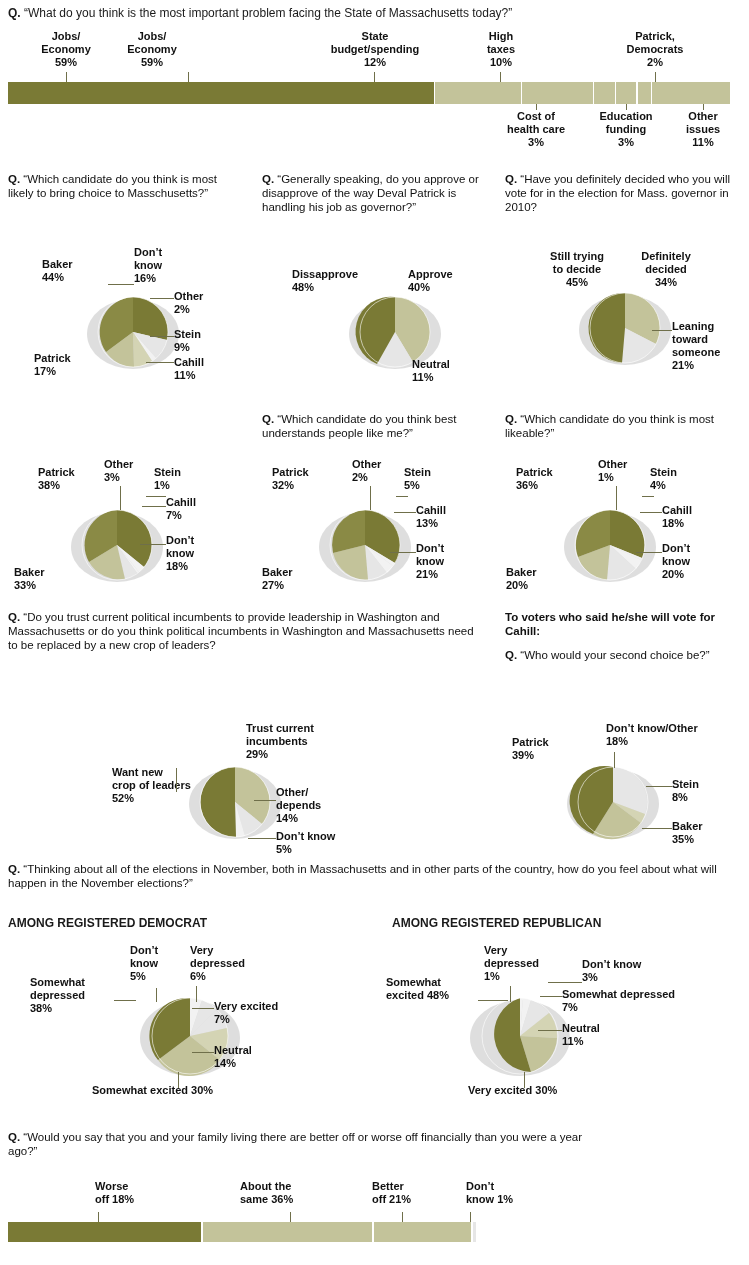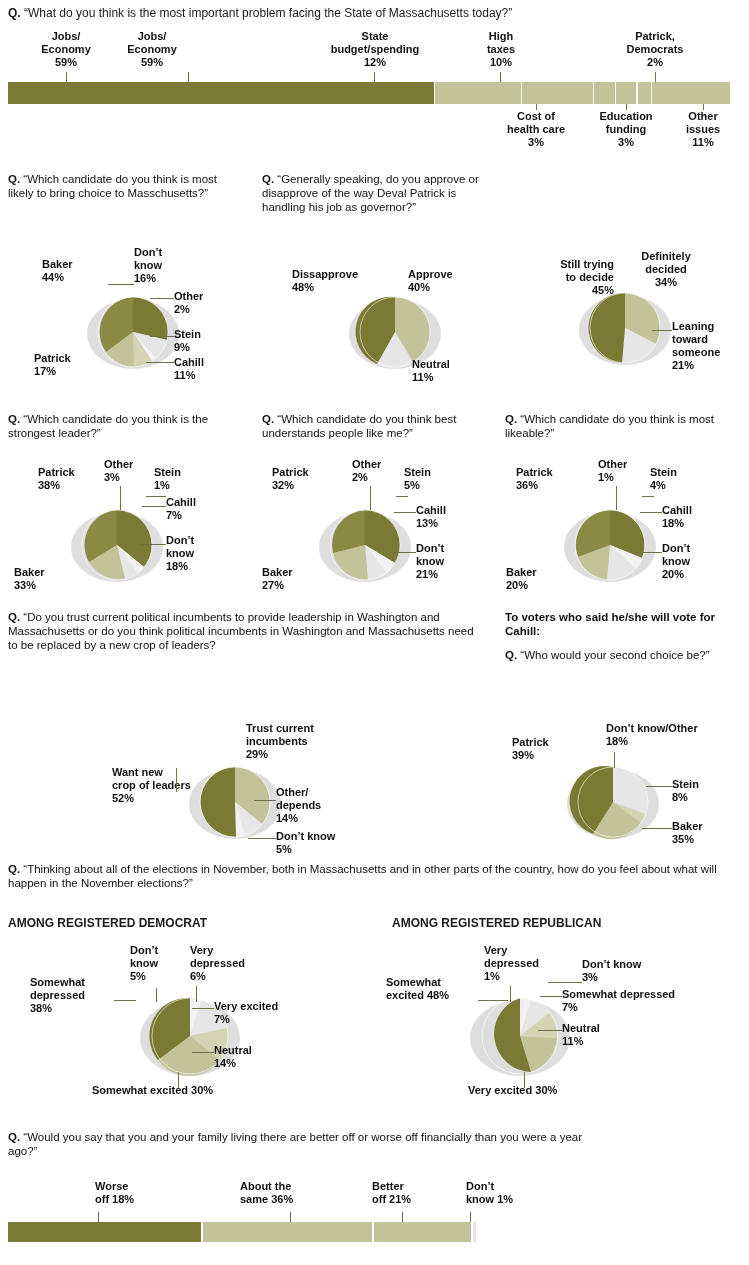--- a/index.html
+++ b/index.html
@@ -125,20 +125,24 @@
     </div>
 
   <div class="abs q" style="left:8px; top:172px; width:225px;">
     <b>Q.</b>
     <span>“Which candidate do you think is most likely to bring choice to Masschusetts?”</span>
   </div>
   <div class="abs q" style="left:262px; top:172px; width:228px;">
     <b>Q.</b>
     <span>“Generally speaking, do you approve or disapprove of the way Deval Patrick is handling his job as governor?”</span>
   </div>
+  <div class="abs q" style="left:505px; top:172px; width:240px;">
+    <b>Q.</b>
+    <span>“Have you definitely decided who you will vote for in the election for Mass. governor in 2010?</span>
+  </div>
 
   <div class="pie-wrap" style="left:68px; top:282px;">
     <svg width="130" height="100" viewBox="0 0 130 100">
       <ellipse cx="65" cy="52" rx="46" ry="35" fill="#bdbdbd" opacity="0.5"></ellipse>
       <g>
         <path d="M65 50 L65 15 A35 35 0 0 1 99 58 Z" fill="#7a7a35"></path>
         <path d="M65 50 L99 58 A35 35 0 0 1 88 76 Z" fill="#e6e6e6"></path>
         <path d="M65 50 L88 76 A35 35 0 0 1 84 79 Z" fill="#f2f2f2"></path>
         <path d="M65 50 L84 79 A35 35 0 0 1 66 85 Z" fill="#d4d4b4"></path>
         <path d="M65 50 L66 85 A35 35 0 0 1 38 70 Z" fill="#c3c39a"></path>
@@ -206,42 +210,38 @@
     <svg width="130" height="100" viewBox="0 0 130 100">
       <ellipse cx="65" cy="52" rx="46" ry="35" fill="#bdbdbd" opacity="0.5"></ellipse>
       <g>
         <path d="M65 50 L65 15 A35 35 0 0 1 96 66 Z" fill="#c3c39a"></path>
         <path d="M65 50 L96 66 A35 35 0 0 1 62 85 Z" fill="#e6e6e6"></path>
         <path d="M65 50 L62 85 A35 35 0 0 1 65 15 Z" fill="#7a7a35"></path>
         <circle cx="65" cy="50" r="35" fill="none" stroke="#ffffff" stroke-width="0.6"></circle>
       </g>
     </svg>
   </div>
-  <div class="abs lbl" style="left:540px; top:250px; width:74px; text-align:right;margin-top:8px;">
+  <div class="abs lbl" style="left:540px; top:250px; width:74px; text-align:center;">
     <div>Still trying</div>
       <div>to decide</div>
     <div>45%</div>
   </div>
   <div class="abs lbl" style="left:624px; top:250px; width:84px; text-align:center;">
     <div>Definitely</div>
       <div>decided</div>
     <div>34%</div>
   </div>
   <div class="abs lbl" style="left:672px; top:320px; width:76px; text-align:left;">
     <div>Leaning</div>
       <div>toward</div>
       <div>someone</div>
     <div>21%</div>
   </div>
   <div class="leader" style="left:652px; top:330px; width:20px; height:1px;"></div>
 
-  <div class="abs q" style="left:8px; top:412px; width:232px;">
-    <b>Q.</b>
-    <span>“Which candidate do you think is the strongest leader?”</span>
-  </div>
   <div class="abs q" style="left:262px; top:412px; width:236px;">
     <b>Q.</b>
     <span>“Which candidate do you think best understands people like me?”</span>
   </div>
   <div class="abs q" style="left:505px; top:412px; width:240px;">
     <b>Q.</b>
     <span>“Which candidate do you think is most likeable?”</span>
   </div>
 
   <div class="pie-wrap" style="left:52px; top:495px;">

